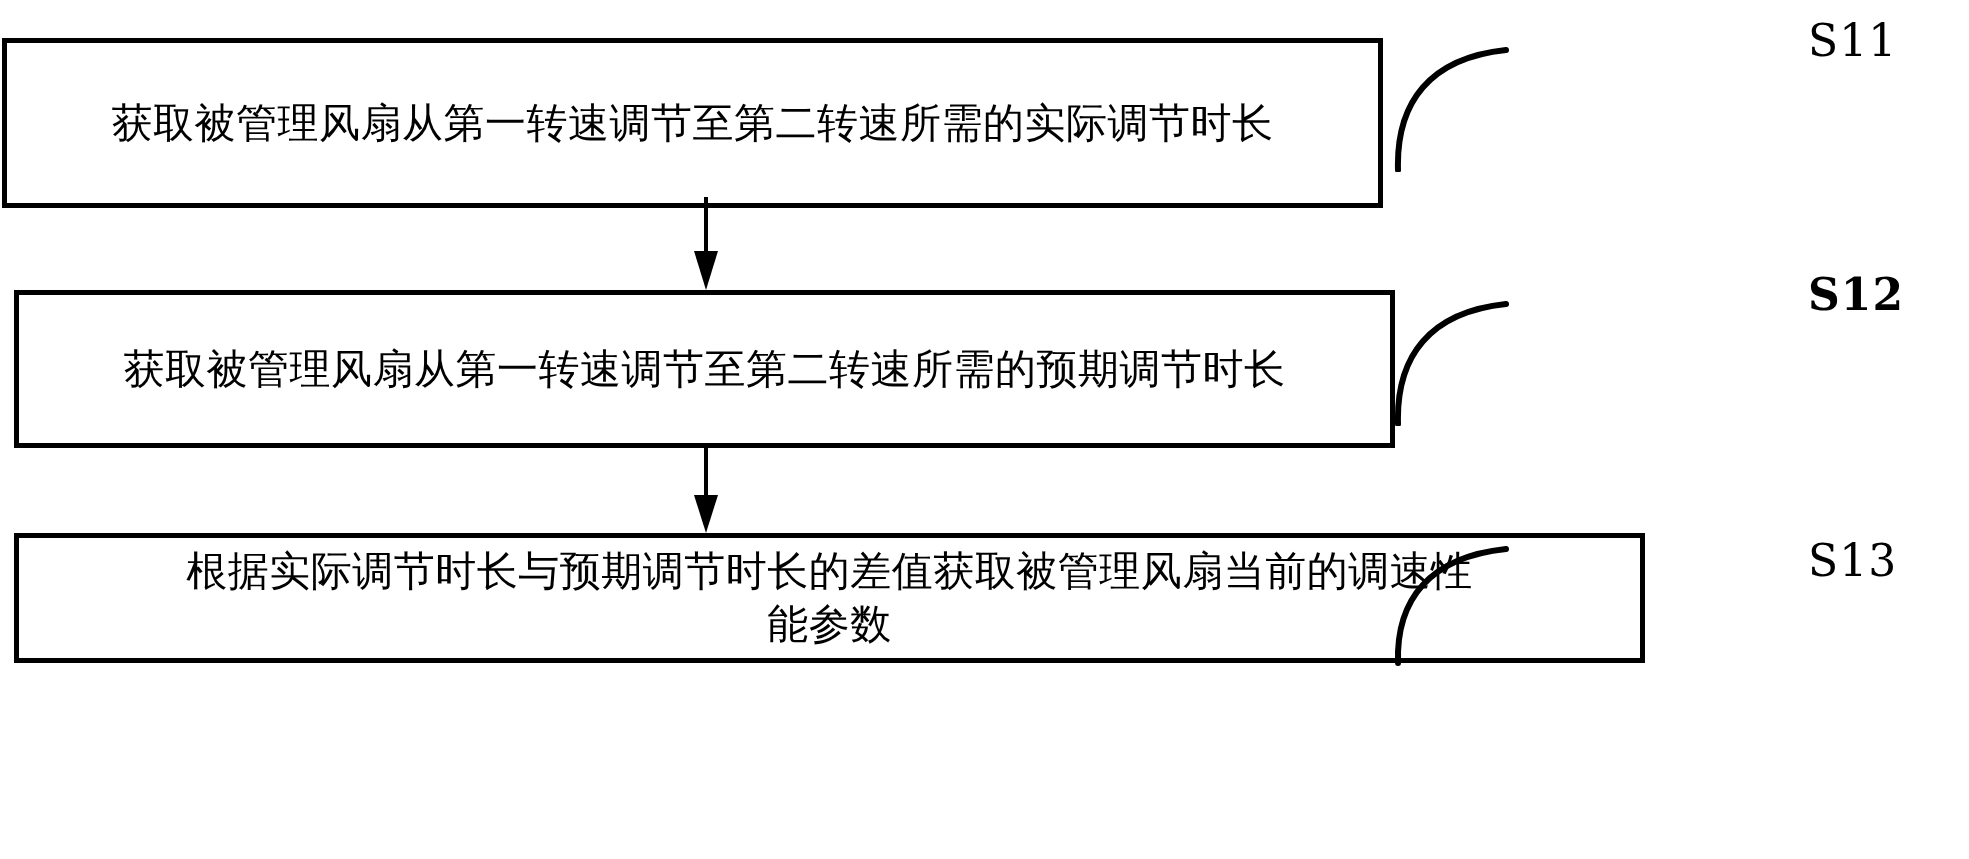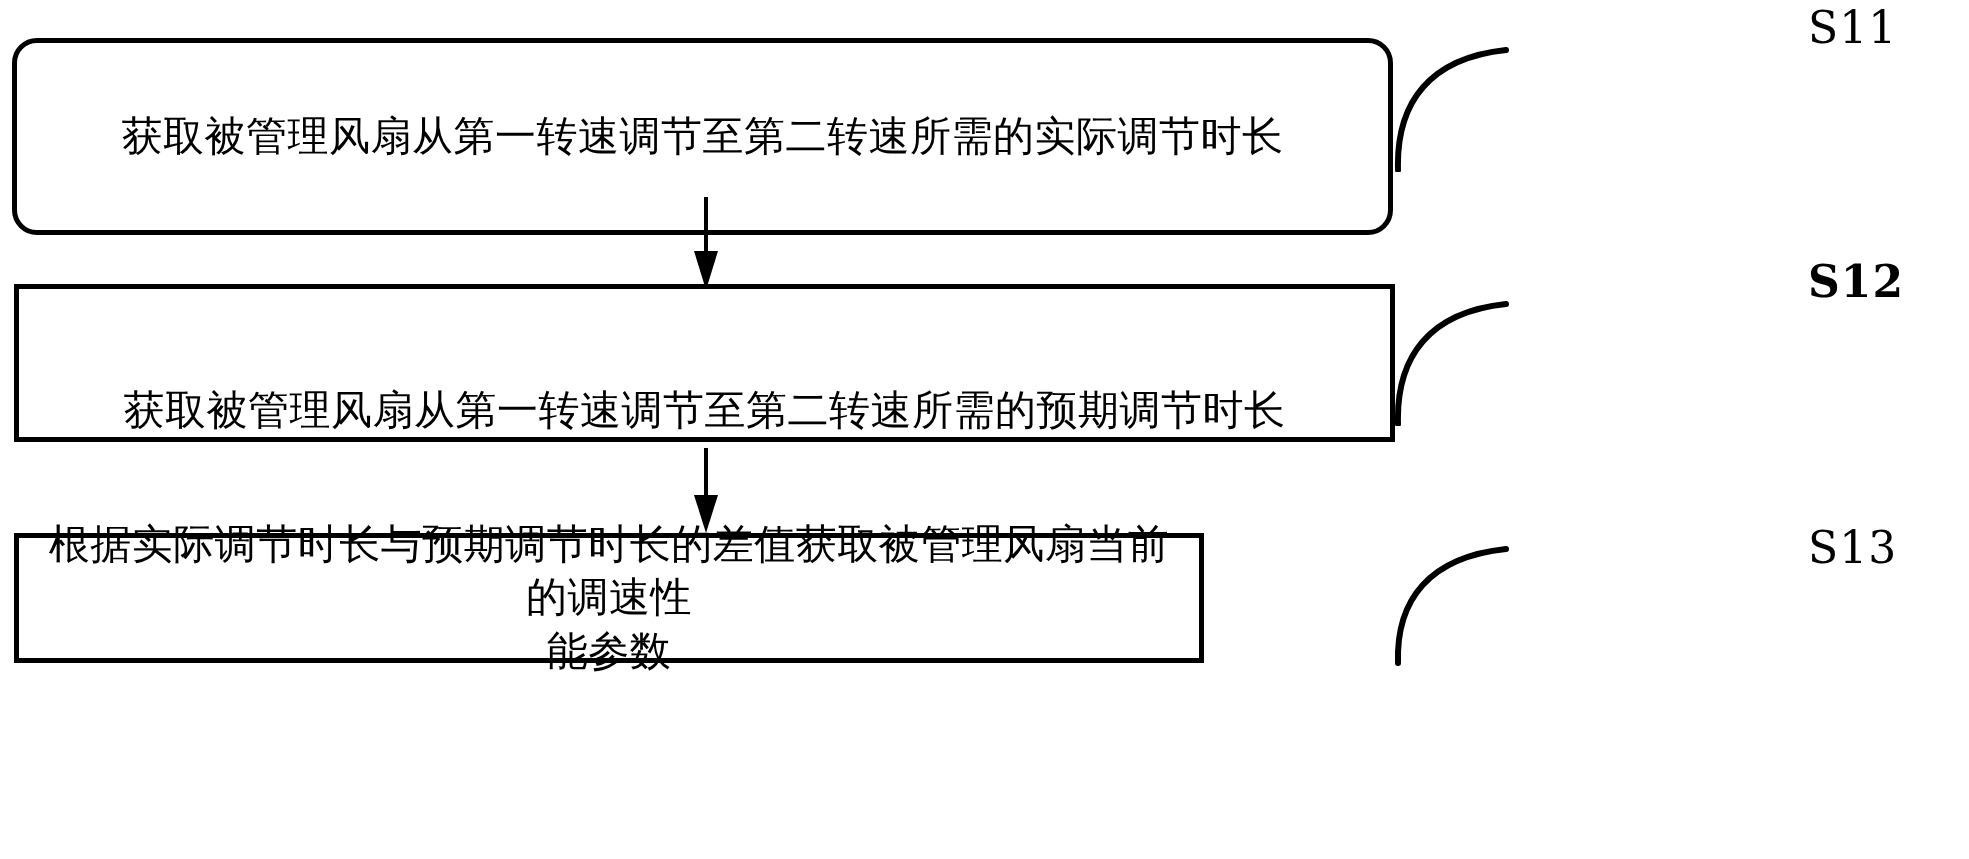--- a/index.html
+++ b/index.html
@@ -34,43 +34,44 @@
   .proc-text {
     font-family: "DejaVu Serif", "Liberation Serif", serif;
     font-size: 41px;
     line-height: 1.32;
     color: #000000;
     letter-spacing: 0.5px;
     padding: 0 16px;
     white-space: pre-line;
   }
 
-  #box-s11 { left: 12px;  top: 38px;  width: 1381px; height: 197px; border-radius: 25px; }
-  #box-s12 { left: 14px;  top: 284px; width: 1381px; height: 158px; align-items: flex-end; }
-  #box-s13 { left: 14px;  top: 533px; width: 1190px; height: 130px; }
+  #box-s11 { left: 2px;  top: 38px;  width: 1381px; height: 170px; }
+  #box-s12 { left: 14px;  top: 290px; width: 1381px; height: 158px; }
+  #box-s13 { left: 14px;  top: 533px; width: 1631px; height: 130px; }
   #box-s13 .proc-text { line-height: 1.30; }
 
   
   .connector {
     position: absolute;
     left: 682px;
     width: 48px;
   }
   #conn-1 { top: 197px; height: 93px; }
   #conn-2 { top: 448px; height: 85px; }
   .connector svg { display: block; width: 100%; height: 100%; }
 
   
   .step-label {
     position: absolute;
     font-family: "DejaVu Serif", "Liberation Serif", serif;
     font-size: 44px;
     color: #000000;
     letter-spacing: 1px;
     white-space: nowrap;
+    margin-top: 13px;
   }
   #label-s11 { left: 1808px; top: 2px; }
   #label-s12 { left: 1808px; top: 256px; font-weight: bold; }
   #label-s13 { left: 1808px; top: 522px; }
 
   .leader {
     position: absolute;
     width: 420px;
     height: 130px;
   }

